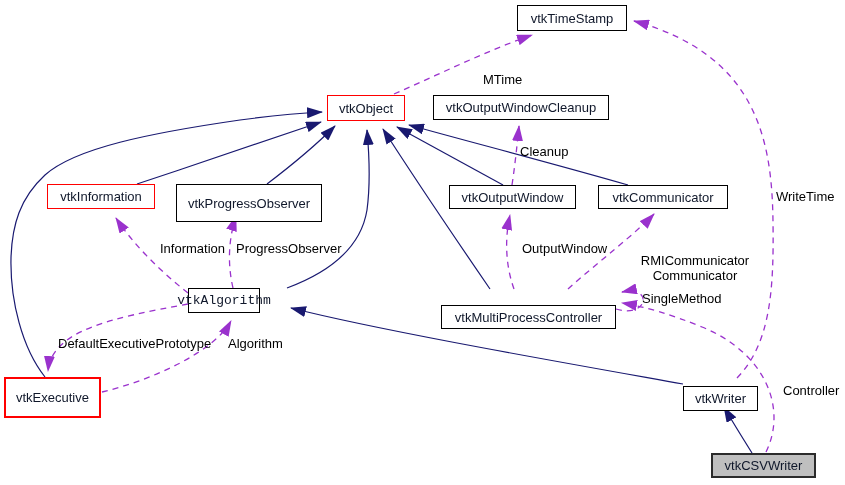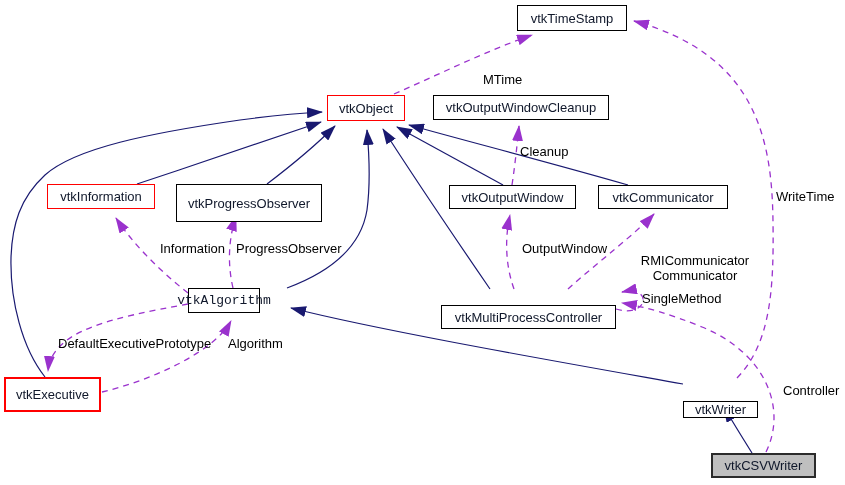--- a/index.html
+++ b/index.html
@@ -89,24 +89,24 @@
       </div>
       <div class="node link" style="left: 598px; top: 185px; width: 130px; height: 24px;">
         <span>vtkCommunicator</span>
       </div>
       <div class="node link" style="left: 188px; top: 288px; width: 72px; height: 25px; font-family: Liberation Mono, monospace;">
         <span>vtkAlgorithm</span>
       </div>
       <div class="node link" style="left: 441px; top: 289px; width: 175px; height: 24px; margin-top: 16px;">
         <span>vtkMultiProcessController</span>
       </div>
-      <div class="node truncated-bold" style="left: 4px; top: 377px; width: 97px; height: 35px;">
+      <div class="node truncated-bold" style="left: 4px; top: 377px; width: 97px; height: 41px;">
         <span>vtkExecutive</span>
       </div>
-      <div class="node link" style="left: 683px; top: 401px; width: 75px; height: 17px;">
+      <div class="node link" style="left: 683px; top: 386px; width: 75px; height: 25px;">
         <span>vtkWriter</span>
       </div>
       <div class="node focus" style="left: 711px; top: 453px; width: 105px; height: 25px;">
         <span>vtkCSVWriter</span>
       </div>
     </div>
   <div id="labels-layer">
       <div class="edge-label" style="left: 483px; top: 72px;">MTime</div>
       <div class="edge-label" style="left: 520px; top: 144px;">Cleanup</div>
       <div class="edge-label" style="left: 522px; top: 241px;">OutputWindow</div>

